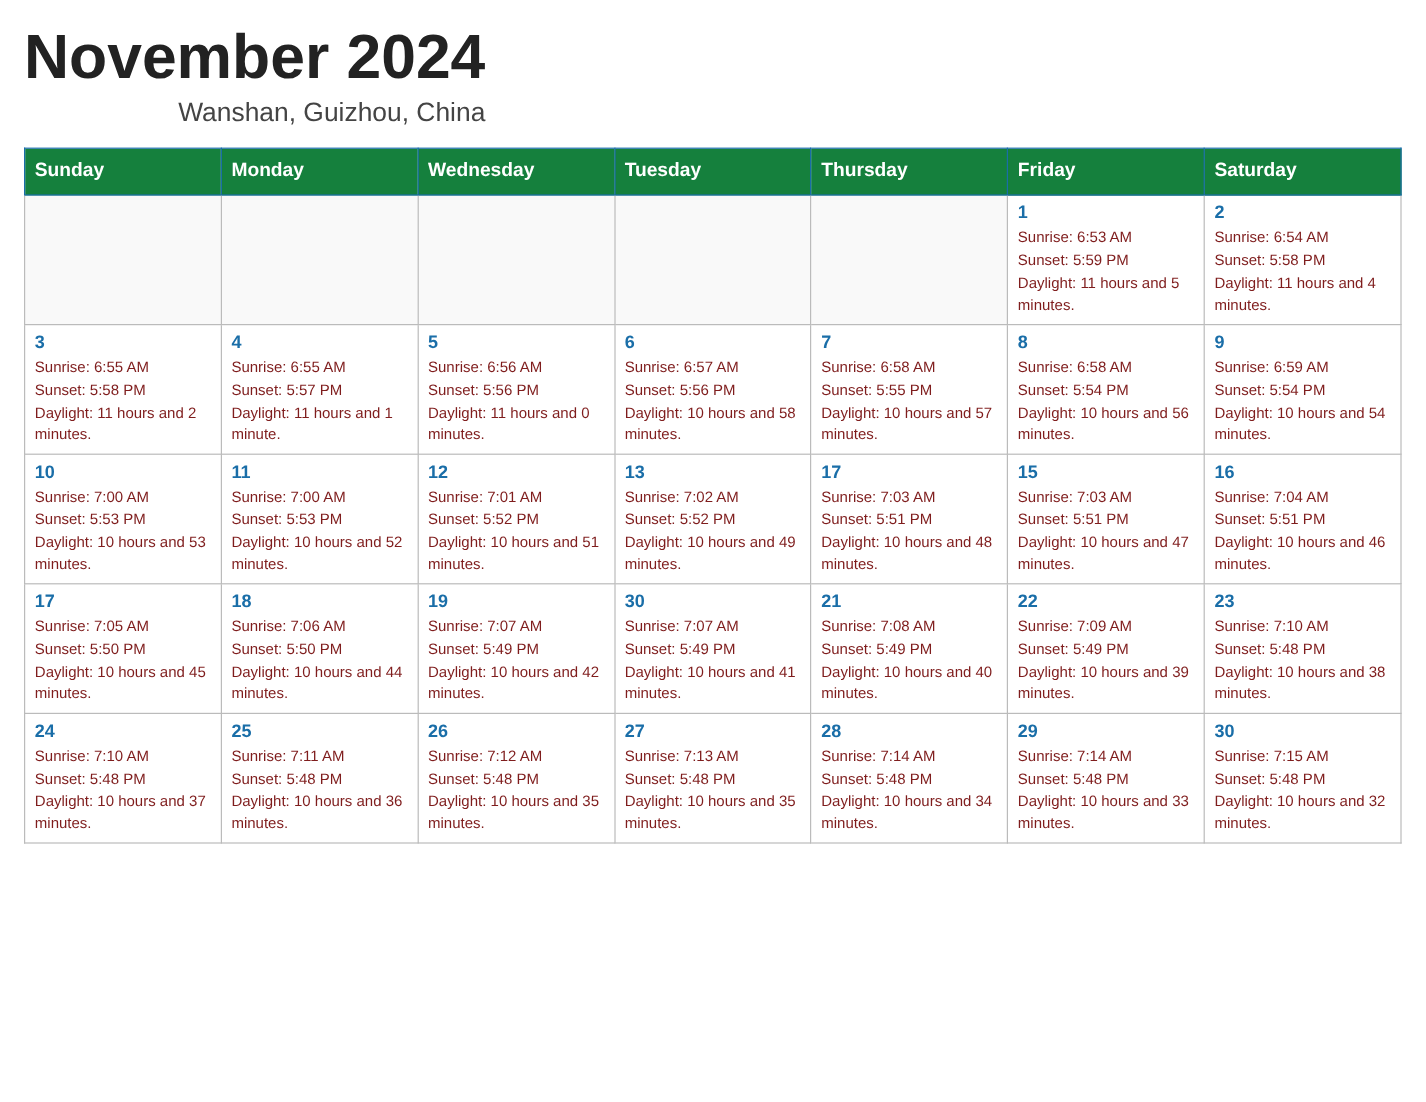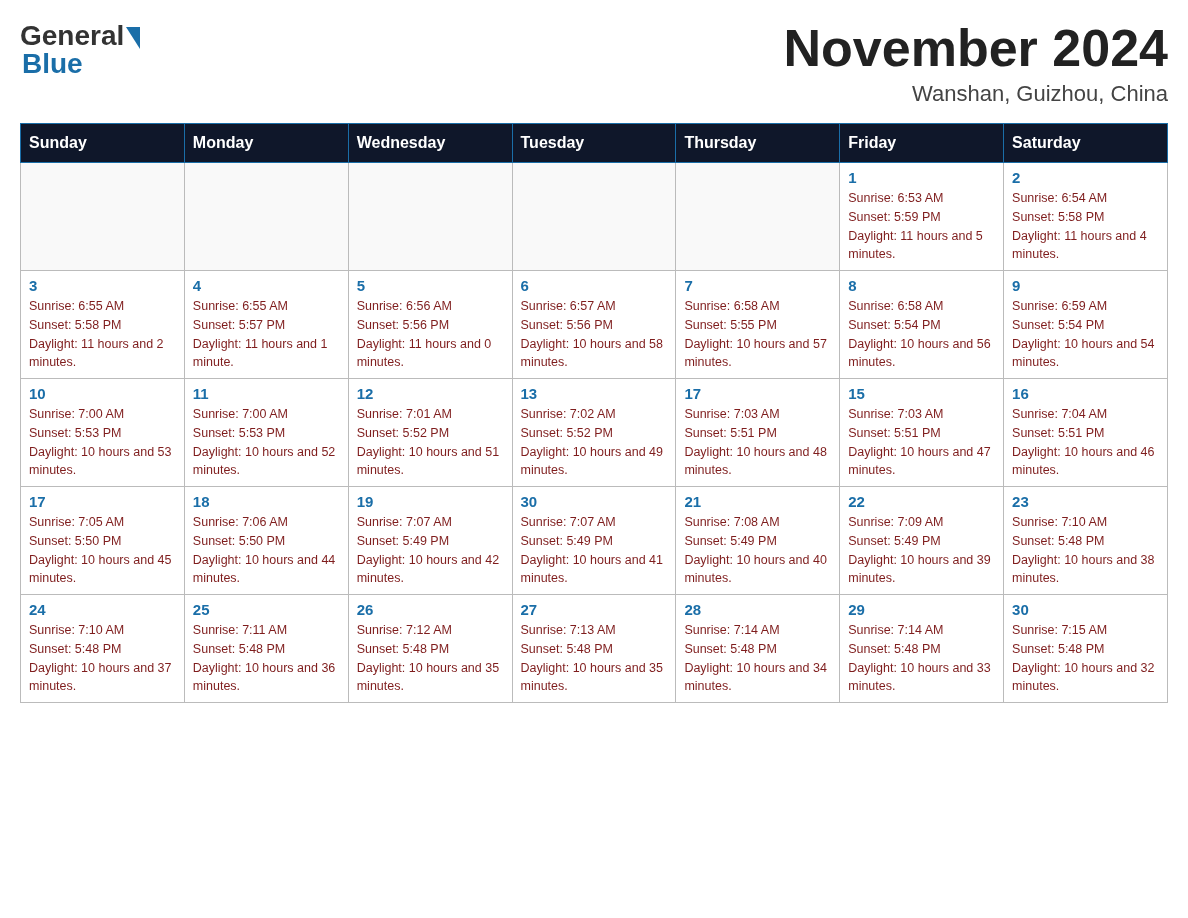--- a/index.html
+++ b/index.html
@@ -61,21 +61,21 @@
       font-size: 22px;
       color: #444;
       margin-top: 4px;
     }
     .calendar {
       width: 100%;
       border-collapse: collapse;
       border: 1px solid #999;
     }
     .calendar th {
-      background-color: #0f172a;
+      background-color: #15803d;
       color: #fff;
       font-size: 16px;
       font-weight: bold;
       padding: 10px 8px;
       text-align: left;
       border: 1px solid #1a6ea8;
     }
     .calendar td {
       vertical-align: top;
       padding: 6px 8px;
@@ -101,27 +101,20 @@
       background: #f9f9f9;
     }
     tr.week-row td {
       height: 105px;
     }
   </style>
 </head>
 <body>
 
 <div class="header">
-  <div class="logo">
-    <div class="logo-top">
-      <span class="logo-general">General</span>
-      <div class="logo-arrow"></div>
-    </div>
-    <span class="logo-blue">Blue</span>
-  </div>
   <div class="title-area">
     <div class="month-title">November 2024</div>
     <div class="location">Wanshan, Guizhou, China</div>
   </div>
 </div>
 
 <table class="calendar">
   <thead>
     <tr>
     <th>Sunday</th>

